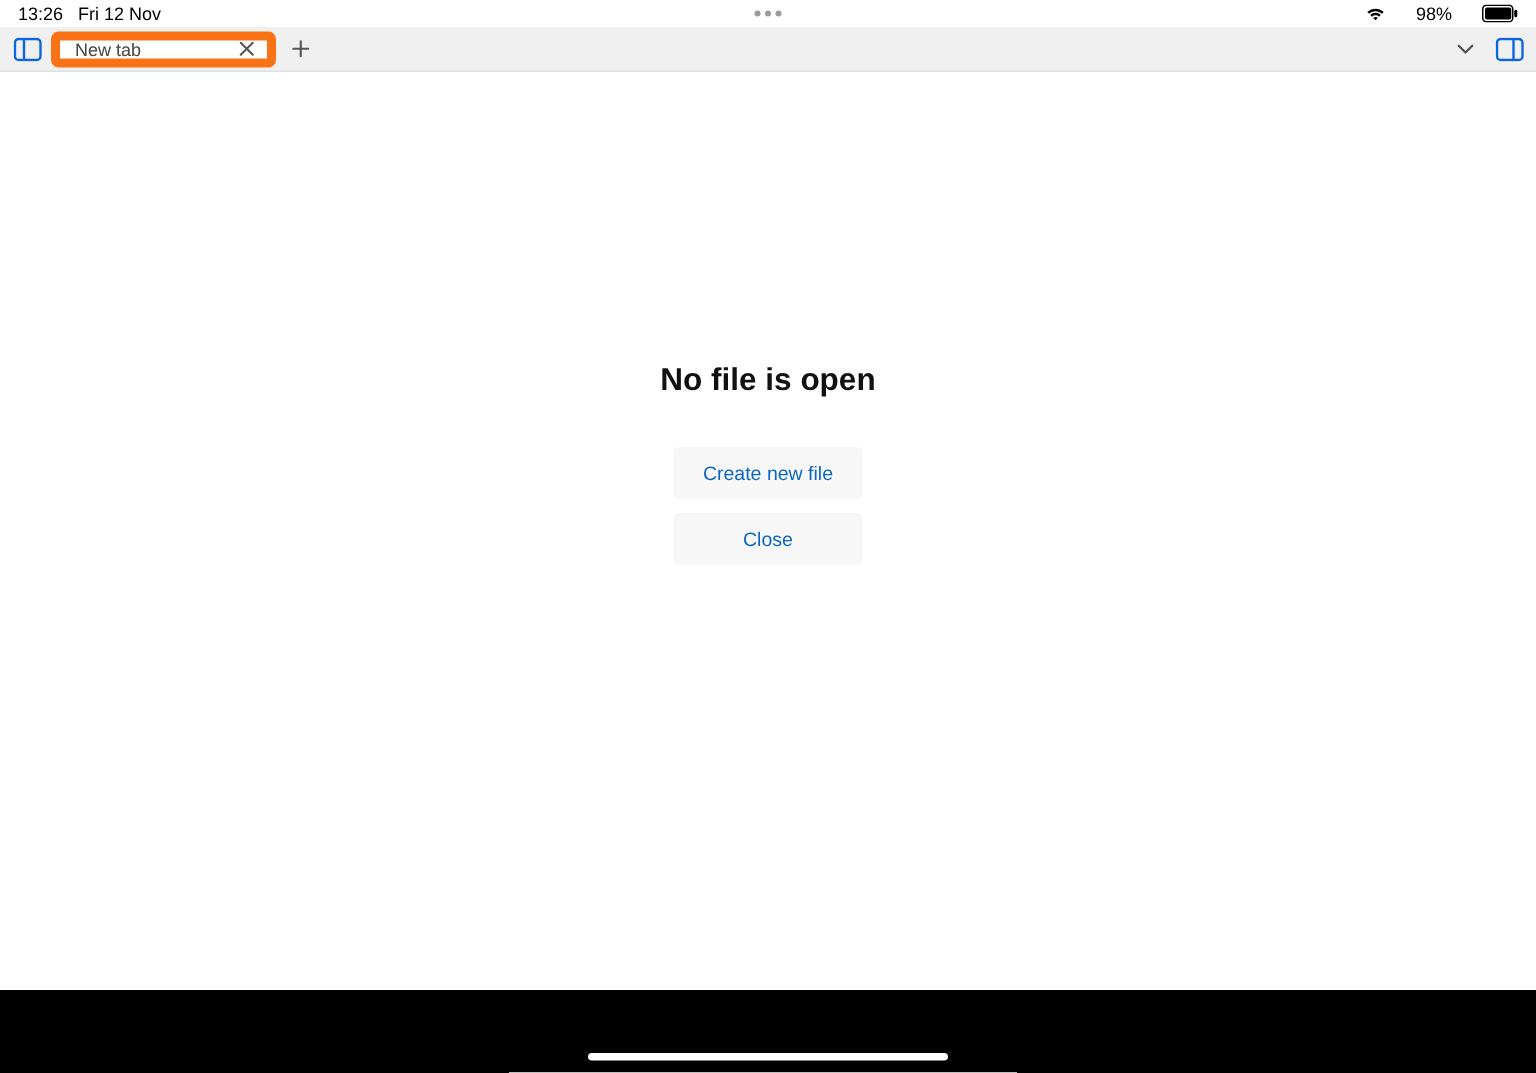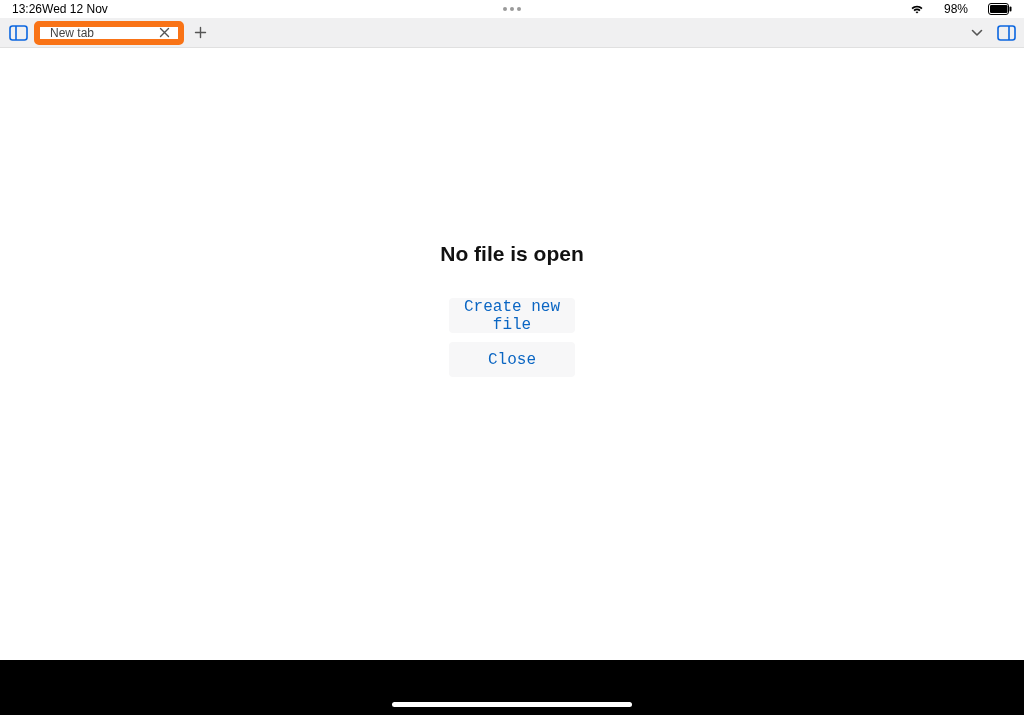--- a/index.html
+++ b/index.html
@@ -23,21 +23,21 @@
       justify-content: space-between;
       padding: 0 12px;
       font-size: 12px;
       font-weight: 500;
       color: #000;
       position: relative;
     }
     .status-left {
       display: flex;
       align-items: flex-end;
-      gap: 0;
+      gap: 10px;
     }
     .status-center {
       position: absolute;
       left: 50%;
       transform: translateX(-50%);
       display: flex;
       gap: 3px;
     }
     .status-center .dot {
       width: 4px;
@@ -138,27 +138,26 @@
       color: #111;
       margin-bottom: 32px;
     }
     .action-btn {
       width: 126px;
       height: 35px;
       background: #f7f7f8;
       border: none;
       border-radius: 4px;
       color: #0b66c3;
-      font-size: 16px;
+      font-size: 13px;
       margin-bottom: 9px;
       cursor: pointer;
       display: flex;
       align-items: center;
       justify-content: center;
-      font-family: Liberation Mono, monospace;
     }
     
     .bottom-bar {
       position: absolute;
       bottom: 0;
       left: 0;
       right: 0;
       height: 55px;
       background: #000;
       display: flex;
@@ -172,21 +171,21 @@
       background: #fff;
       border-radius: 3px;
     }
   </style>
 </head>
 <body>
 
 <div class="status-bar">
   <div class="status-left">
     <span>13:26</span>
-    <span>Wed 12 Nov</span>
+    <span>Fri 12 Nov</span>
   </div>
   <div class="status-center">
     <div class="dot"></div>
       <div class="dot"></div>
       <div class="dot"></div>
   </div>
   <div class="status-right">
     <span class="wifi-icon">
       <svg width="14" height="10" viewBox="0 0 14 10">
           <path d="M7 9.5 L5.5 8 C6.3 7.2 7.7 7.2 8.5 8 Z M3.5 6 C5.4 4.1 8.6 4.1 10.5 6 L9.3 7.2 C8 5.9 6 5.9 4.7 7.2 Z M1.5 4 C4.5 1 9.5 1 12.5 4 L11.3 5.2 C9 2.9 5 2.9 2.7 5.2 Z" fill="#000"></path>

